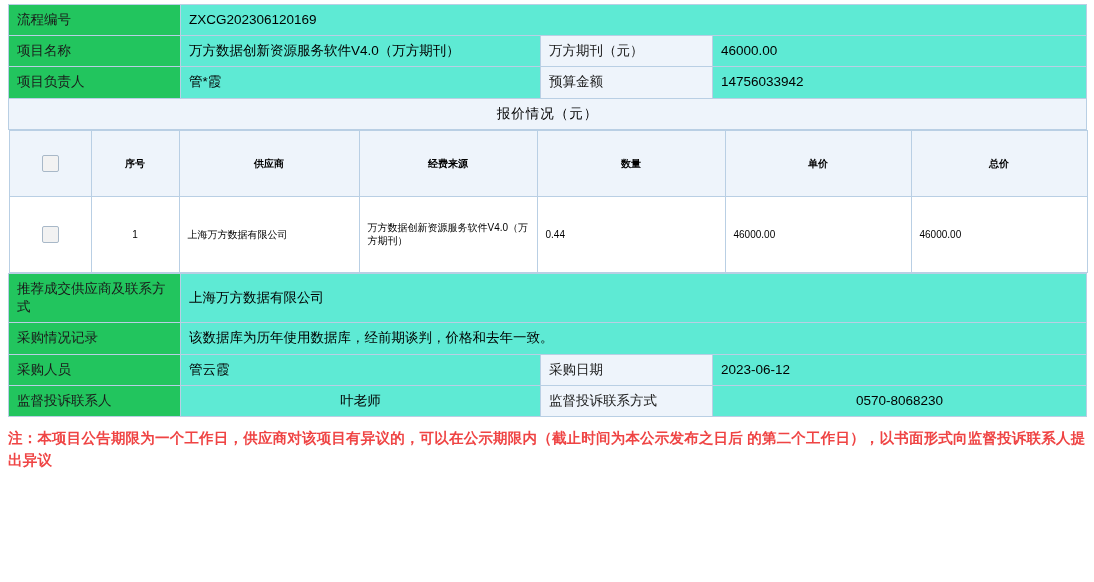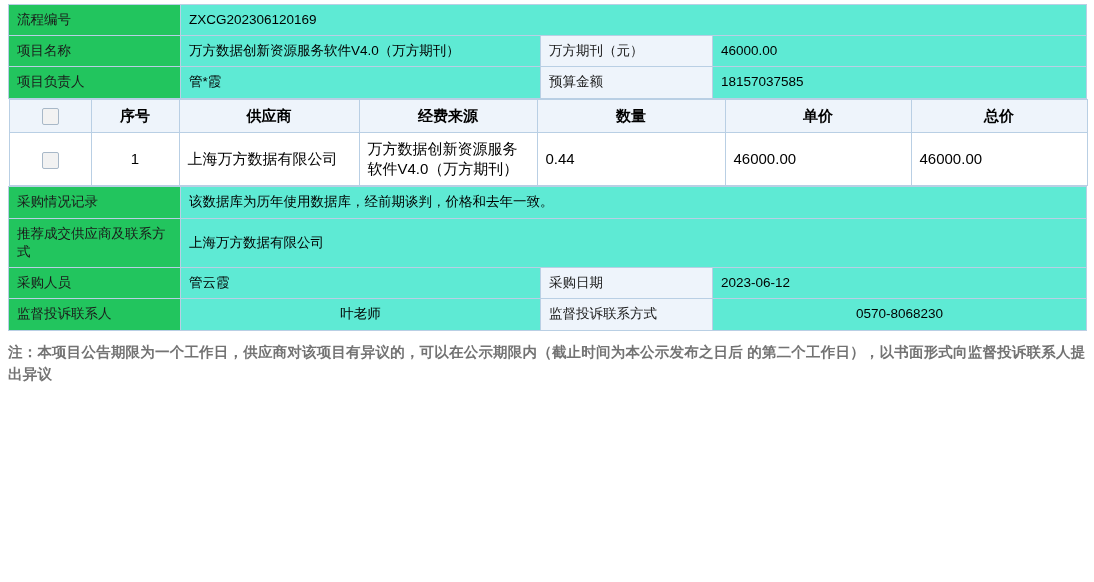--- a/index.html
+++ b/index.html
@@ -60,22 +60,22 @@
     letter-spacing: 1px;
   }
   
   table.quote {
     border-collapse: collapse;
     width: 100%;
     table-layout: fixed;
   }
   table.quote td, table.quote th {
     border: 1px solid #b9cfe4;
-    padding: 6px 8px;
-    font-size: 15px;
+    padding: 24px 8px;
+    font-size: 10px;
     line-height: 1.35;
     box-sizing: border-box;
     vertical-align: middle;
     font-weight: normal;
   }
   table.quote th {
     background: #eef4fb;
     text-align: center;
     font-weight: bold;
   }
@@ -88,21 +88,21 @@
     border-radius: 2px;
     vertical-align: middle;
   }
   .cell-center { text-align: center; }
   .cell-bold { font-weight: bold; }
   .note {
     margin-top: 10px;
     font-weight: bold;
     font-size: 14.5px;
     line-height: 1.55;
-    color: #737373;
+    color: #ef4444;
     width: 1078px;
     letter-spacing: 0.2px;
   }
   .nb { border: none !important; }
 </style>
 </head>
 <body>
 
 <div class="page">
 
@@ -121,21 +121,24 @@
       <tr>
         <td class="label">项目名称</td>
         <td class="value">万方数据创新资源服务软件V4.0（万方期刊）</td>
         <td class="label2">万方期刊（元）</td>
         <td class="value">46000.00</td>
       </tr>
       <tr>
         <td class="label">项目负责人</td>
         <td class="value">管*霞</td>
         <td class="label2">预算金额</td>
-        <td class="value">18157037585</td>
+        <td class="value">14756033942</td>
+      </tr>
+      <tr>
+        <td class="section" colspan="4">报价情况（元）</td>
       </tr>
       <tr>
         <td class="nb" colspan="4" style="padding:0;">
           <table class="quote">
             <colgroup>
               <col style="width:82px">
               <col style="width:88px">
               <col style="width:180px">
               <col style="width:178px">
               <col style="width:188px">
@@ -165,26 +168,26 @@
                 <td class="cell-bold">万方数据创新资源服务软件V4.0（万方期刊）</td>
                 <td class="cell-bold">0.44</td>
                 <td class="cell-bold">46000.00</td>
                 <td class="cell-bold">46000.00</td>
               </tr>
             </tbody>
           </table>
         </td>
       </tr>
       <tr>
+        <td class="label">推荐成交供应商及联系方式</td>
+        <td class="value" colspan="3">上海万方数据有限公司</td>
+      </tr>
+      <tr>
         <td class="label">采购情况记录</td>
         <td class="value" colspan="3">该数据库为历年使用数据库，经前期谈判，价格和去年一致。</td>
-      </tr>
-      <tr>
-        <td class="label">推荐成交供应商及联系方式</td>
-        <td class="value" colspan="3">上海万方数据有限公司</td>
       </tr>
       <tr>
         <td class="label">采购人员</td>
         <td class="value">管云霞</td>
         <td class="label2">采购日期</td>
         <td class="value cell-bold">2023-06-12</td>
       </tr>
       <tr>
         <td class="label">监督投诉联系人</td>
         <td class="value cell-center">叶老师</td>

